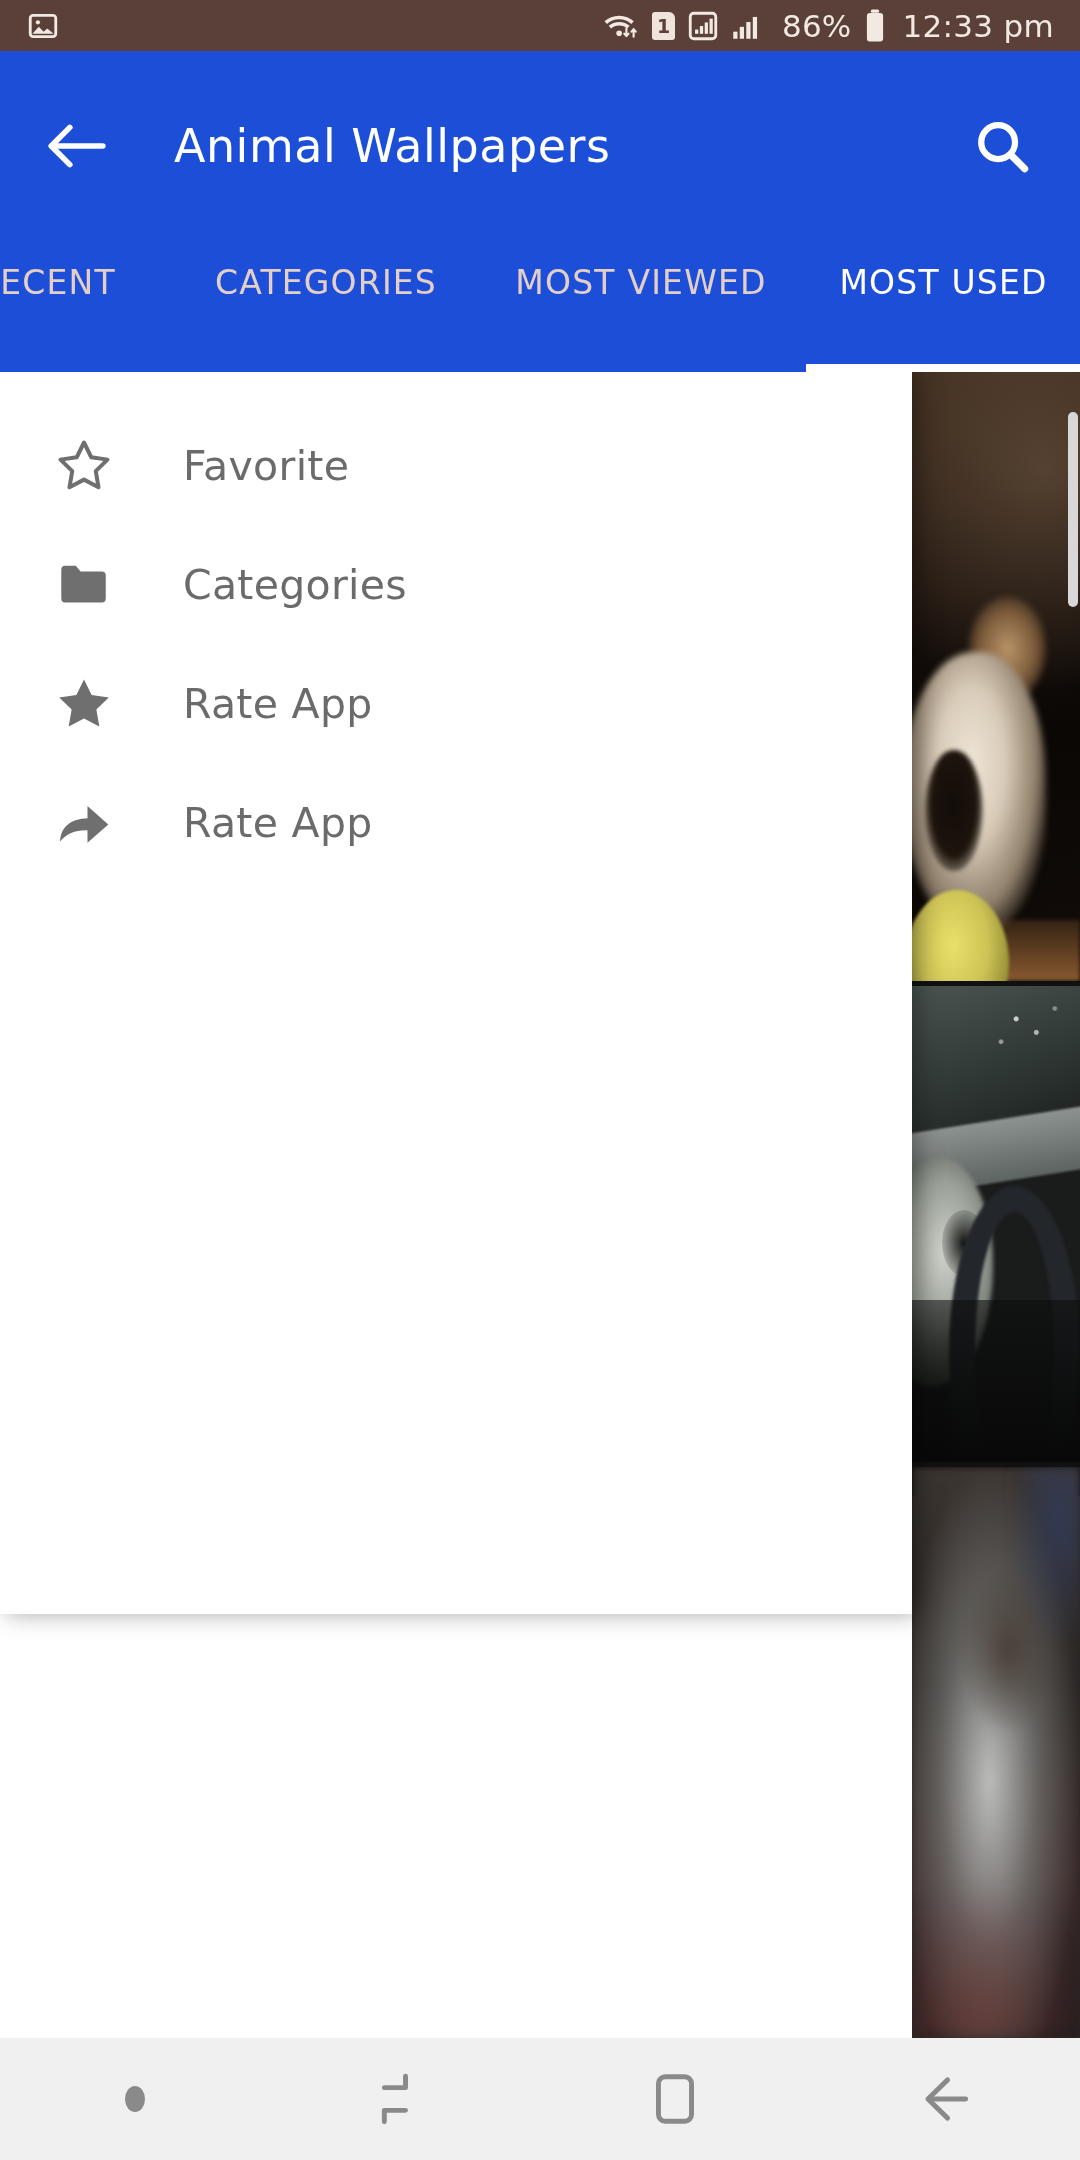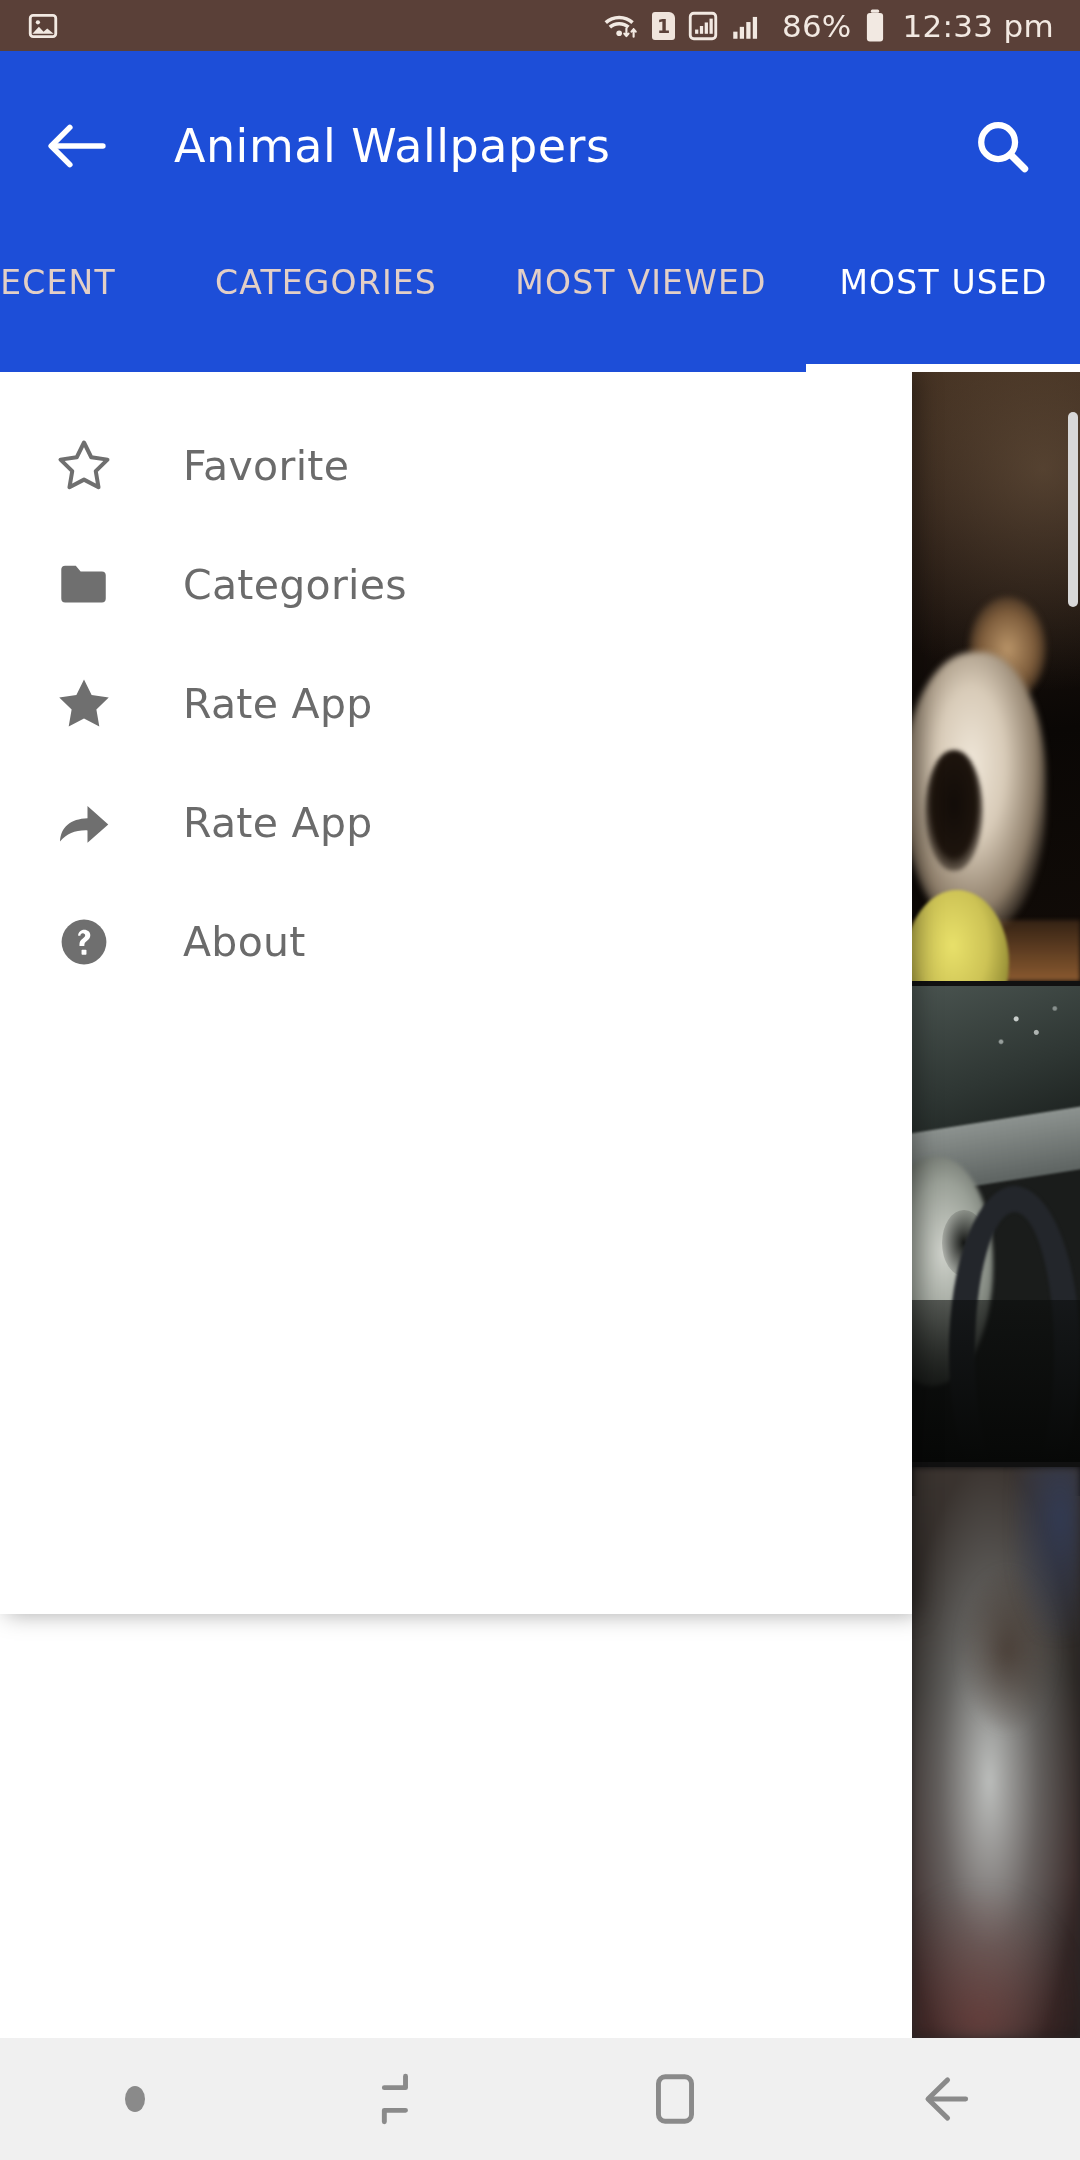--- a/index.html
+++ b/index.html
@@ -447,30 +447,20 @@
 
   <div class="drawer-item">
     <span class="drawer-icon">
       <svg width="60" height="60" viewBox="0 0 24 24">
         <path d="M2.4 19.4c.3-5.9 4.2-9.1 11-9.35V5.2l8.3 7.35-8.3 7.35v-4.95c-4.9-.15-8.2 1.3-11 4.45z" fill="#6f6f6f"></path>
       </svg>
     </span>
     <span class="drawer-label" style="color: rgb(107, 107, 107);">Rate App</span>
   </div>
 
-  <div class="drawer-item">
-    <span class="drawer-icon">
-      <svg width="56" height="56" viewBox="0 0 24 24">
-        <circle cx="12" cy="12" r="9.6" fill="#6f6f6f"></circle>
-        <path d="M9.5 9.3c0-1.45 1.15-2.5 2.6-2.5 1.5 0 2.6 1 2.6 2.35 0 1.15-.6 1.75-1.5 2.4-.75.55-1.05.95-1.05 1.8v.35h-2.1v-.5c0-1.35.45-2 1.45-2.7.75-.55 1-.85 1-1.35 0-.55-.4-.95-1-.95-.65 0-1.05.45-1.05 1.1z" fill="#ffffff"></path>
-        <rect x="10.95" y="15.35" width="2.1" height="2.1" rx=".3" fill="#ffffff"></rect>
-      </svg>
-    </span>
-    <span class="drawer-label" style="color: rgb(107, 107, 107);">About</span>
-  </div>
 
 </div>
 
 <div id="android-nav" style="background: rgb(240, 240, 240);">
   <div class="nav-slot">
     <div id="nav-dot"></div>
   </div>
   <div class="nav-slot">
     <svg width="62" height="62" viewBox="0 0 24 24">
       <path d="M4 7.6h8.2V3.2" fill="none" stroke="#8a8a8a" stroke-width="1.9" stroke-linecap="round" stroke-linejoin="round"></path>

